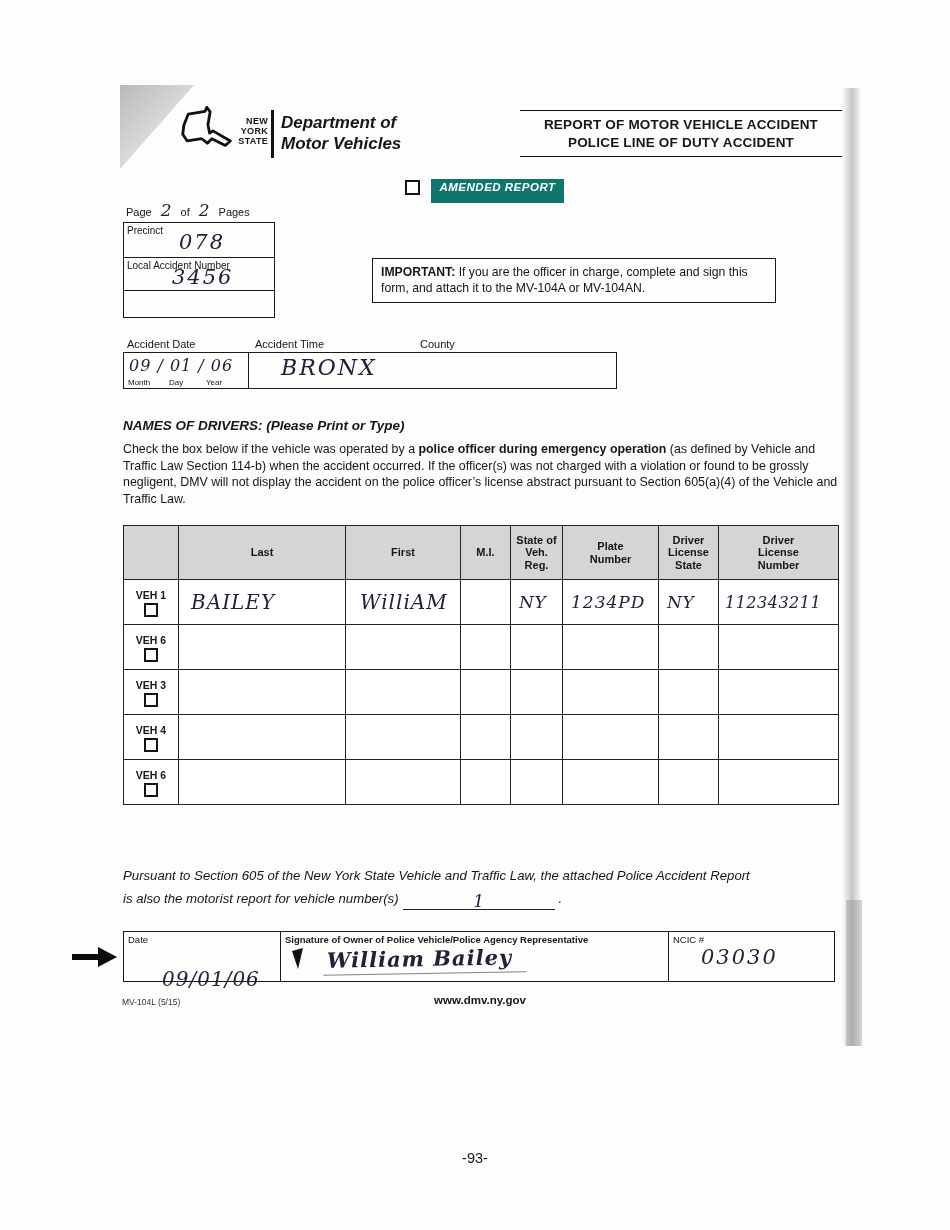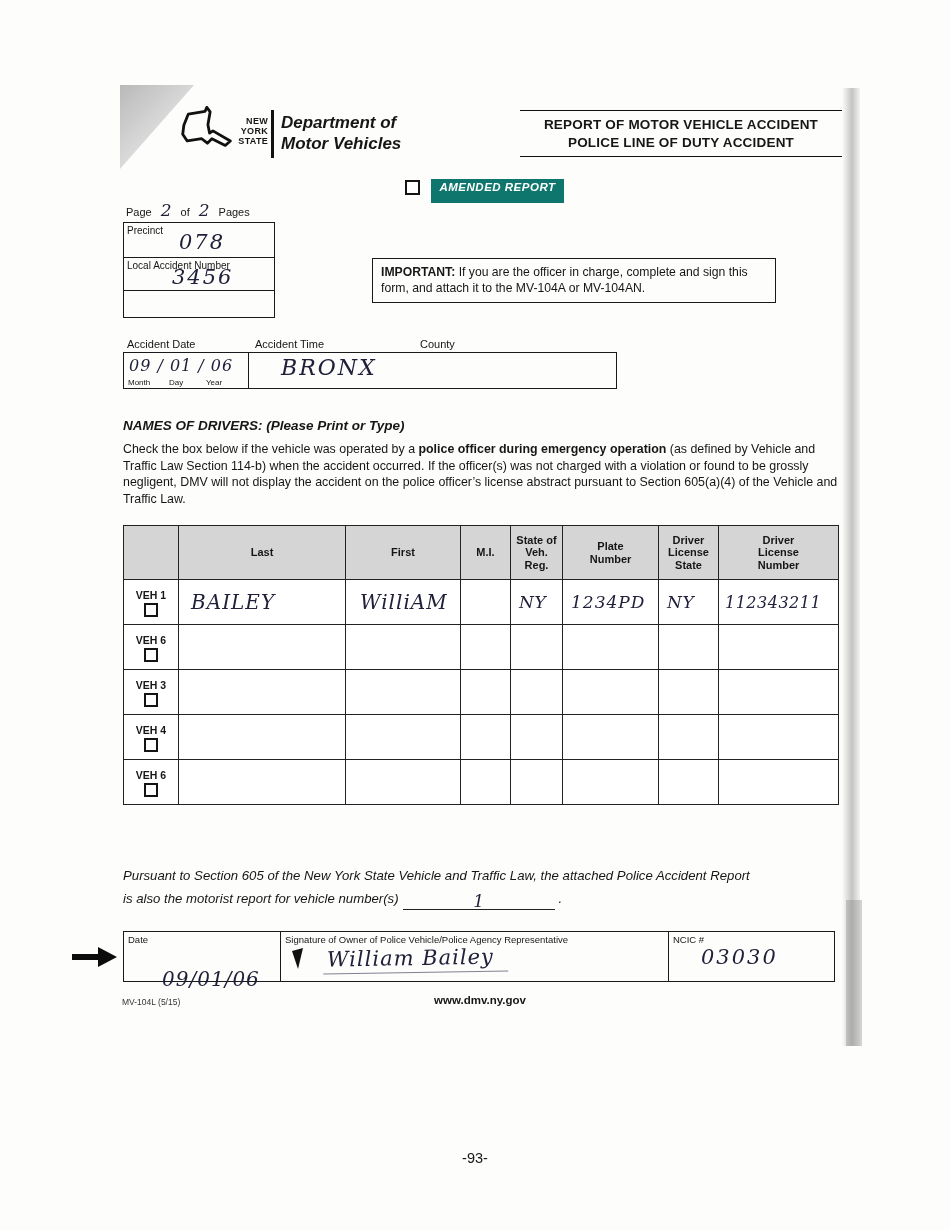--- a/index.html
+++ b/index.html
@@ -80,21 +80,21 @@
 
   .pursuant { left:123px; top:864px; width:719px; font-style:italic; font-size:13.2px; line-height:23px; }
   .blank-line { display:inline-block; width:152px; border-bottom:1.6px solid #222; text-align:center;
     height:20px; vertical-align:bottom; margin:0 4px; }
   .blank-line .hand { font-size:17px; }
 
   
   .sig-table { left:123px; top:931px; width:712px; height:51px; border:1.7px solid #1a1a1a; display:flex; }
   .sig-cell { position:relative; border-right:1.4px solid #1a1a1a; }
   .sig-cell:last-child { border-right:none; }
-  .sig-date { width:157px; } .sig-sign { width:388px; } .sig-ncic { flex:1; }
+  .sig-date { width:157px; } .sig-sign { width:388px;font-weight:bold; } .sig-ncic { flex:1; }
   .sig-lbl { font-size:9.5px; padding:2px 0 0 4px; }
   .sig-date-val { position:absolute; left:38px; top:15px; font-size:20px; letter-spacing:1px;margin-top:20px; }
   .sig-name-val { position:absolute; left:42px; top:14px; font-size:21px; letter-spacing:1px;
     border-bottom:1px solid rgba(30,30,60,.55); padding:0 14px 2px 4px; transform:rotate(-1deg); }
   .sig-ncic-val { position:absolute; left:32px; top:13px; font-size:21px; letter-spacing:2px; }
   .pen-mark { position:absolute; left:10px; top:16px; }
 
   .arrow-indicator { left:72px; top:946px; }
 
   .form-number { left:122px; top:997px; font-size:8.5px; color:#333; }

